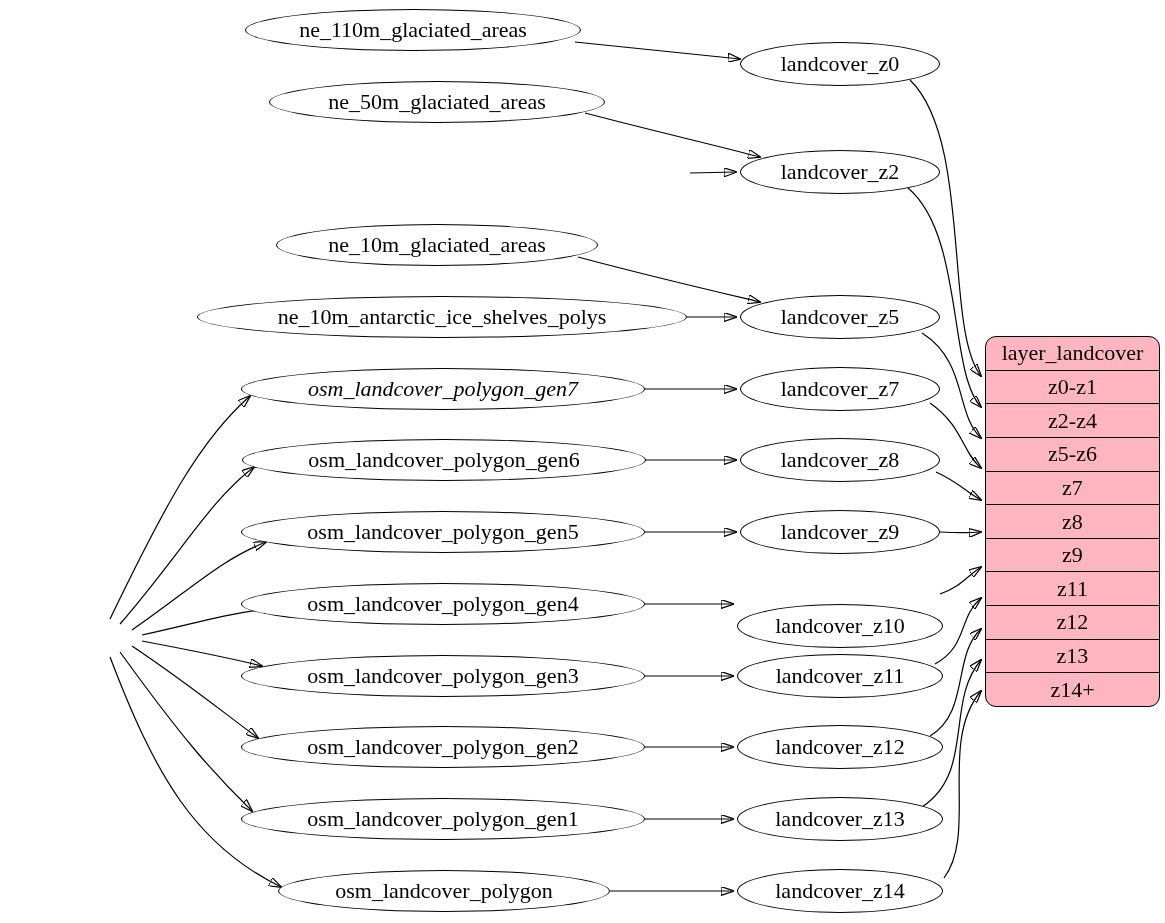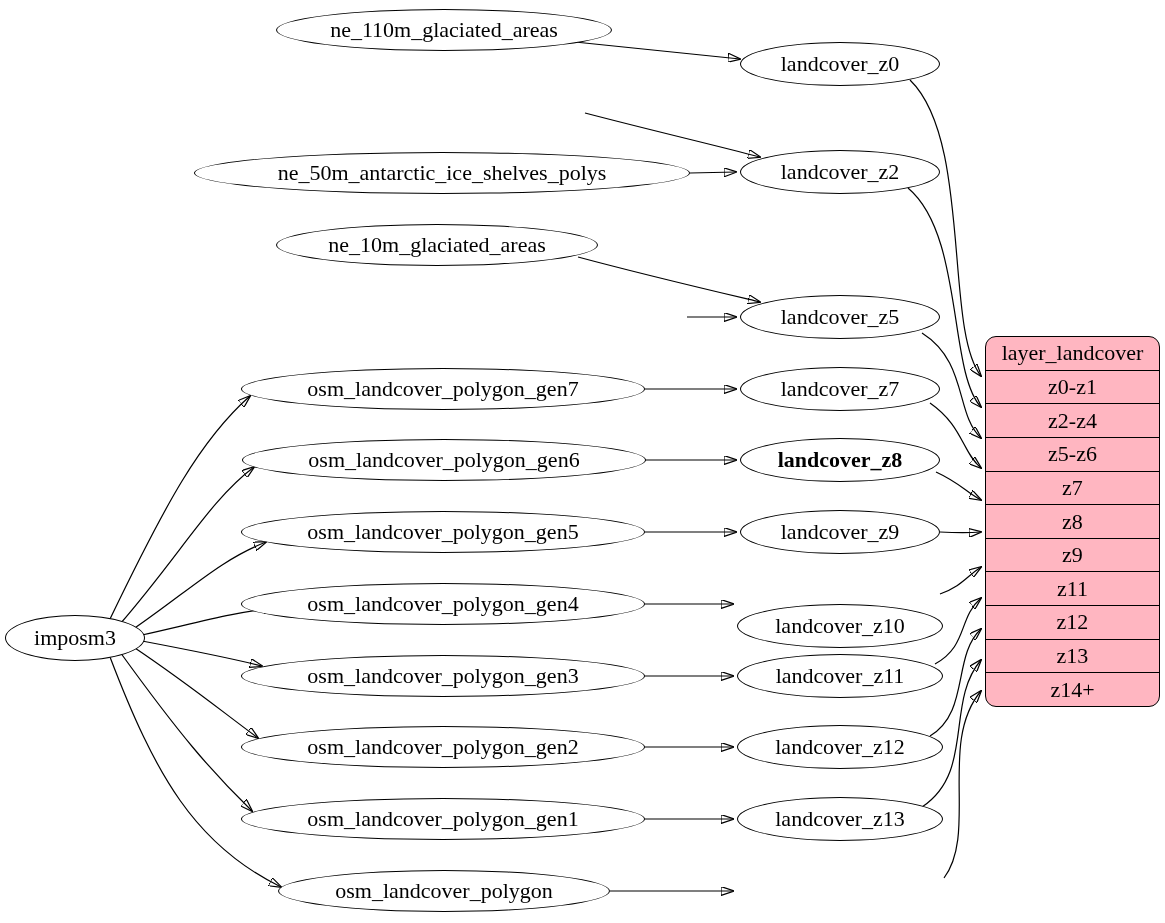--- a/index.html
+++ b/index.html
@@ -79,44 +79,45 @@
     <path d="M930,403 C963,426 962,452 981,468" marker-end="url(#arrow)"></path>
     <path d="M936,472 C960,483 966,492 981,500" marker-end="url(#arrow)"></path>
     <path d="M940,532 C960,533 968,533 981,532" marker-end="url(#arrow)"></path>
     <path d="M940,594 C962,586 966,577 981,567" marker-end="url(#arrow)"></path>
     <path d="M935,664 C968,646 958,618 981,598" marker-end="url(#arrow)"></path>
     <path d="M930,736 C970,712 952,656 981,629" marker-end="url(#arrow)"></path>
     <path d="M922,807 C975,772 945,702 981,660" marker-end="url(#arrow)"></path>
     <path d="M944,878 C978,833 938,742 981,691" marker-end="url(#arrow)"></path>
   </svg>
 
-  <div class="node" style="left:5px;top:615px;width:140px;height:46px;">imposm3</div>
 
-  <div class="node" style="left:276px;top:9px;width:336px;height:42px;">ne_110m_glaciated_areas</div>
-  <div class="node" style="left:194px;top:152px;width:496px;height:42px;">ne_50m_antarctic_ice_shelves_polys</div>
+  <div class="node" style="left:245px;top:9px;width:336px;height:42px;">ne_110m_glaciated_areas</div>
+  <div class="node" style="left:269px;top:81px;width:336px;height:42px;">ne_50m_glaciated_areas</div>
   <div class="node" style="left:276px;top:224px;width:322px;height:42px;">ne_10m_glaciated_areas</div>
-  <div class="node" style="left:241px;top:368px;width:404px;height:42px;">osm_landcover_polygon_gen7</div>
+  <div class="node" style="left:197px;top:296px;width:490px;height:42px;">ne_10m_antarctic_ice_shelves_polys</div>
+  <div class="node" style="left:241px;top:368px;width:404px;height:42px;font-style:italic;">osm_landcover_polygon_gen7</div>
   <div class="node" style="left:242px;top:439px;width:404px;height:42px;">osm_landcover_polygon_gen6</div>
   <div class="node" style="left:241px;top:511px;width:404px;height:42px;">osm_landcover_polygon_gen5</div>
   <div class="node" style="left:241px;top:583px;width:404px;height:42px;">osm_landcover_polygon_gen4</div>
   <div class="node" style="left:241px;top:655px;width:404px;height:42px;">osm_landcover_polygon_gen3</div>
   <div class="node" style="left:241px;top:726px;width:404px;height:42px;text-align:right;">osm_landcover_polygon_gen2</div>
   <div class="node" style="left:241px;top:798px;width:404px;height:42px;">osm_landcover_polygon_gen1</div>
   <div class="node" style="left:278px;top:870px;width:332px;height:42px;">osm_landcover_polygon</div>
 
   <div class="node" style="left:740px;top:42px;width:200px;height:44px;">landcover_z0</div>
   <div class="node" style="left:740px;top:150px;width:200px;height:44px;">landcover_z2</div>
   <div class="node" style="left:740px;top:295px;width:200px;height:44px;">landcover_z5</div>
   <div class="node" style="left:740px;top:367px;width:200px;height:44px;">landcover_z7</div>
-  <div class="node" style="left:740px;top:438px;width:200px;height:44px;font-weight:bold;">landcover_z8</div>
+  <div class="node" style="left:740px;top:438px;width:200px;height:44px;">landcover_z8</div>
   <div class="node" style="left:740px;top:510px;width:200px;height:44px;">landcover_z9</div>
   <div class="node" style="left:737px;top:604px;width:206px;height:44px;">landcover_z10</div>
   <div class="node" style="left:737px;top:654px;width:206px;height:44px;">landcover_z11</div>
   <div class="node" style="left:737px;top:725px;width:206px;height:44px;">landcover_z12</div>
   <div class="node" style="left:737px;top:797px;width:206px;height:44px;">landcover_z13</div>
+  <div class="node" style="left:737px;top:869px;width:206px;height:44px;">landcover_z14</div>
 
   <div class="record">
     <div class="record-header">layer_landcover</div>
     <div class="record-row">z0-z1</div>
     <div class="record-row">z2-z4</div>
     <div class="record-row">z5-z6</div>
     <div class="record-row">z7</div>
     <div class="record-row">z8</div>
     <div class="record-row">z9</div>
     <div class="record-row">z11</div>

